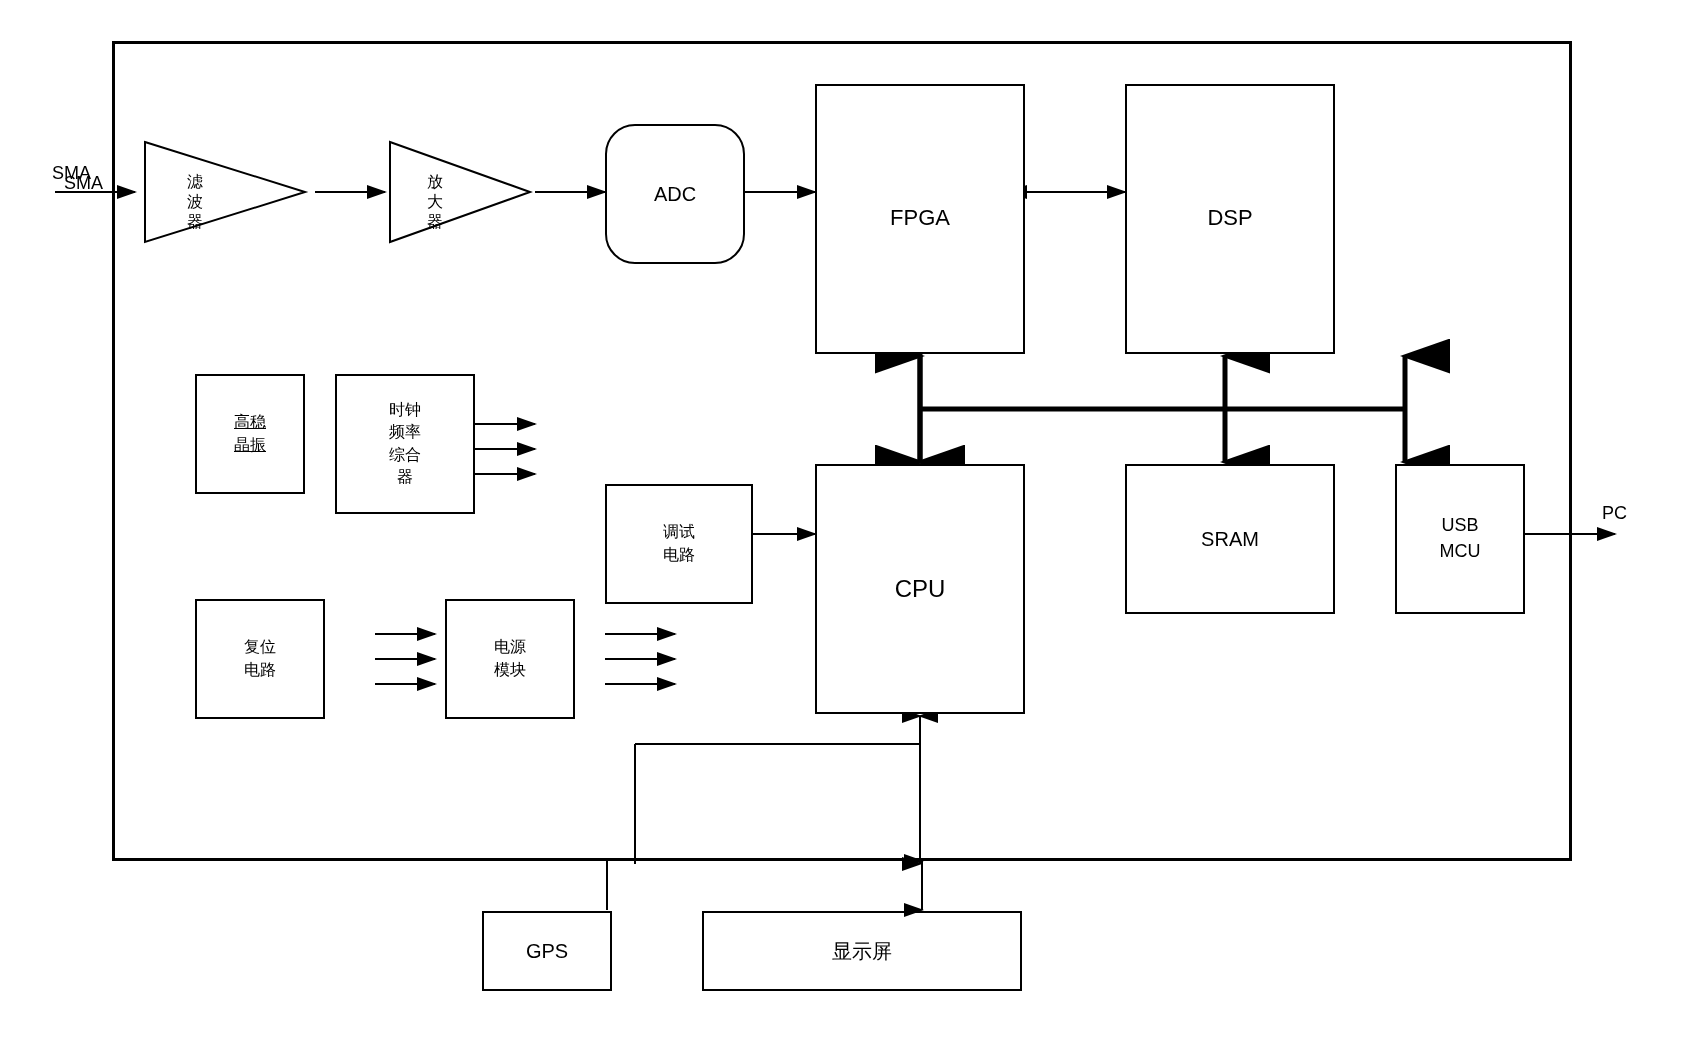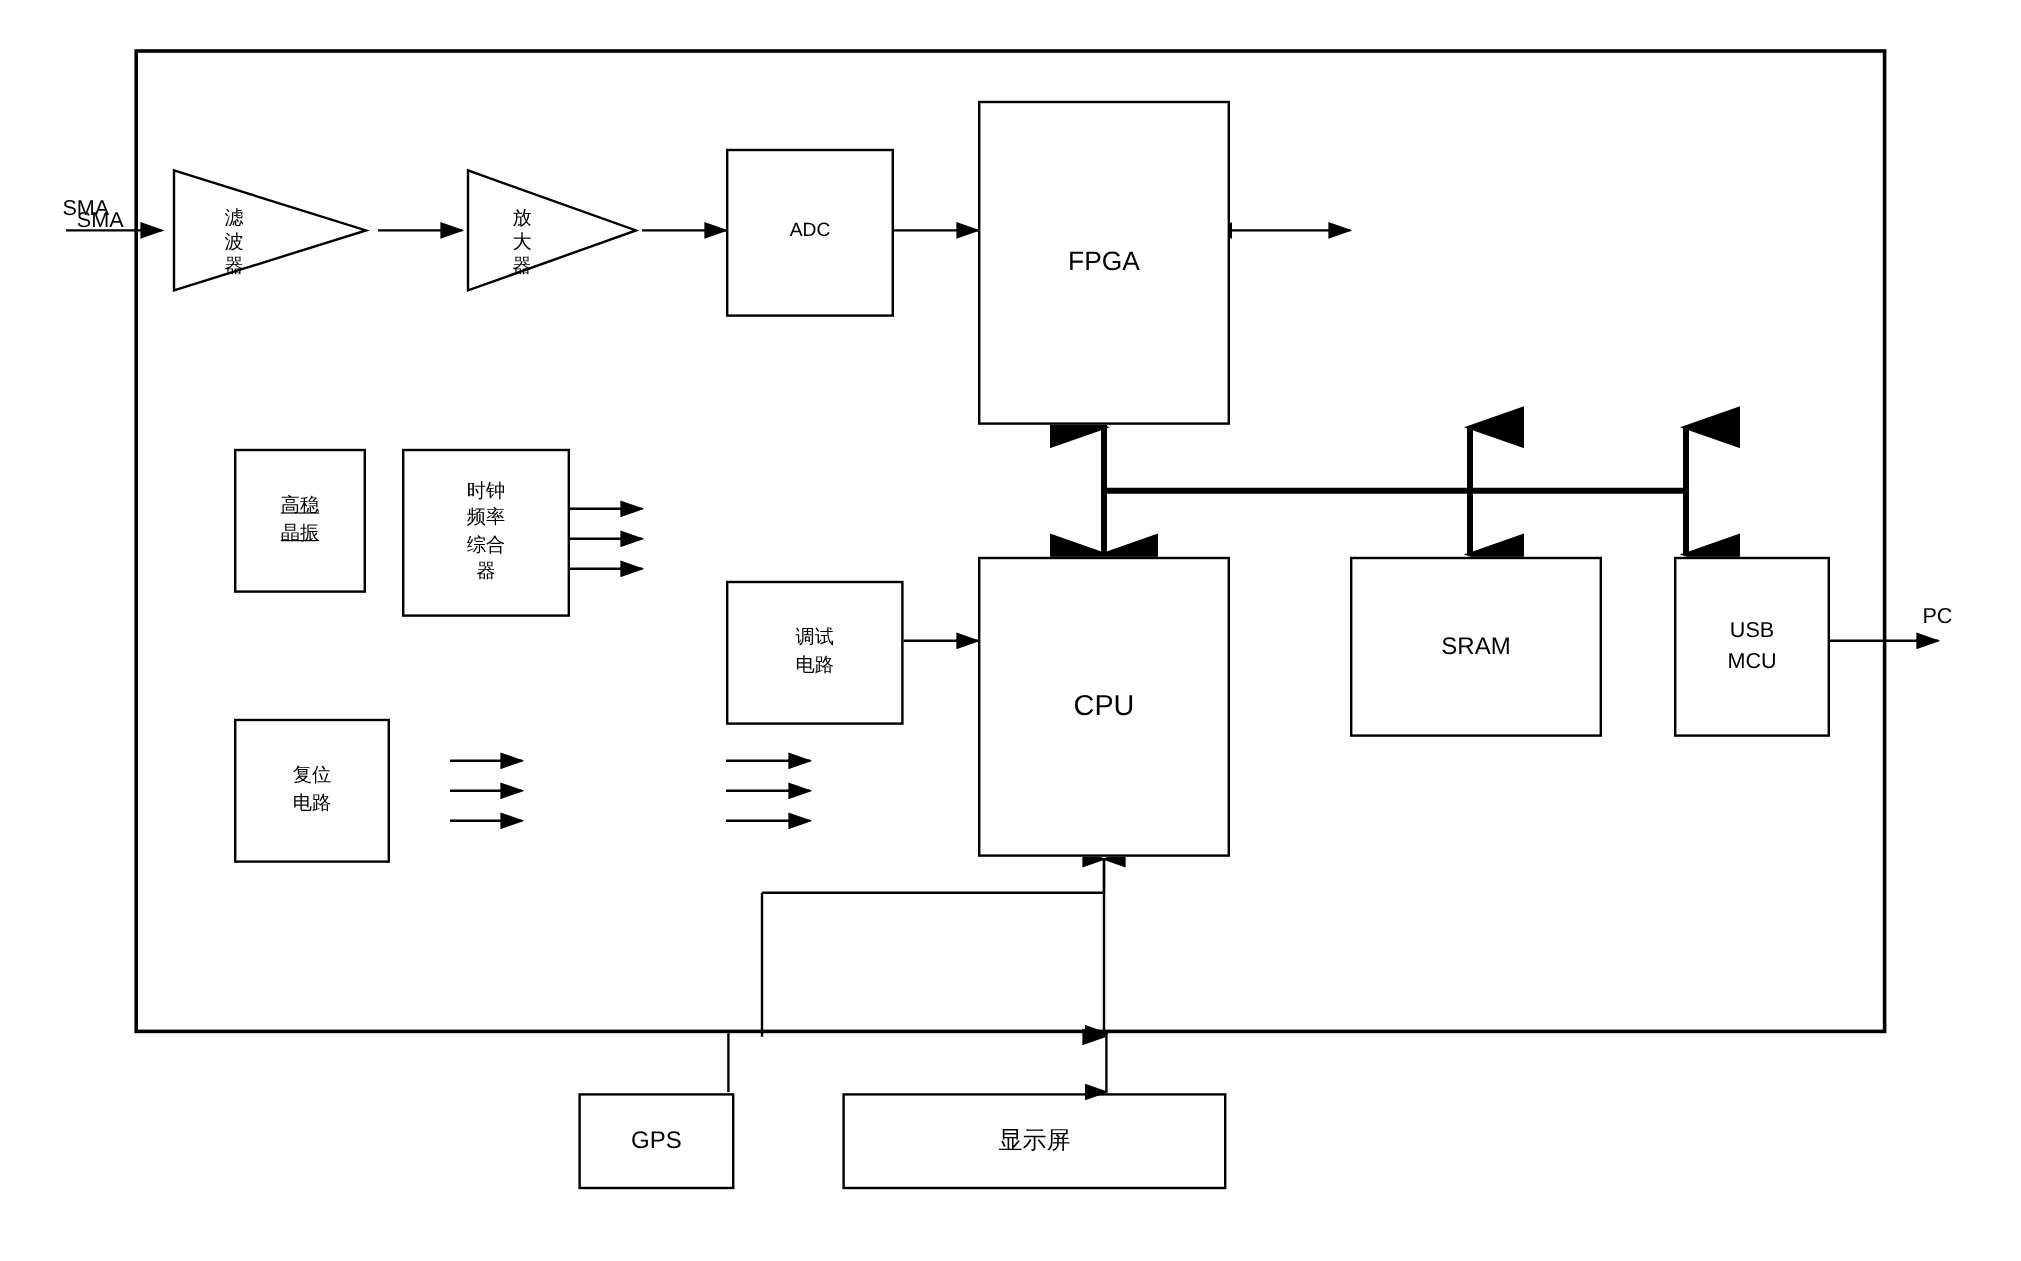--- a/index.html
+++ b/index.html
@@ -161,24 +161,25 @@
 
     <div class="triangle-block" style="position:absolute; top:88px; left:265px; width:160px; height:120px;">
       <svg viewBox="0 0 160 120" width="160" height="120">
         <polygon points="10,10 150,60 10,110" fill="none" stroke="#000" stroke-width="2"></polygon>
         <text x="55" y="55" text-anchor="middle" font-size="16" font-family="Arial">放</text>
         <text x="55" y="75" text-anchor="middle" font-size="16" font-family="Arial">大</text>
         <text x="55" y="95" text-anchor="middle" font-size="16" font-family="Arial">器</text>
       </svg>
     </div>
 
-    <div class="block" style="top:80px; left:490px; width:140px; height:140px; font-size:16px;">ADC</div>
+    <div class="block" style="top:80px; left:490px; width:140px; height:140px; font-size:20px;border-radius:30px;">ADC</div>
 
     <div class="block" style="top:40px; left:700px; width:210px; height:270px; font-size:22px;">FPGA</div>
 
+    <div class="block" style="top:40px; left:1010px; width:210px; height:270px; font-size:22px;">DSP</div>
 
     <div class="block" style="top:420px; left:1010px; width:210px; height:150px; font-size:20px;">SRAM</div>
 
     <div class="block" style="top:420px; left:700px; width:210px; height:250px; font-size:24px;">CPU</div>
 
     <div class="block" style="top:420px; left:1280px; width:130px; height:150px; font-size:18px; white-space:pre-line;">USB
 MCU</div>
 
     <div class="block" style="top:330px; left:80px; width:110px; height:120px; font-size:16px; white-space:pre-line;text-decoration:underline;">高稳
 晶振</div>
@@ -187,20 +188,22 @@
 频率
 综合
 器</div>
 
     <div class="block" style="top:440px; left:490px; width:148px; height:120px; font-size:16px; white-space:pre-line;">调试
 电路</div>
 
     <div class="block" style="top:555px; left:80px; width:130px; height:120px; font-size:16px; white-space:pre-line;">复位
 电路</div>
 
+    <div class="block" style="top:555px; left:330px; width:130px; height:120px; font-size:16px; white-space:pre-line;">电源
+模块</div>
 
   </div>
 
   <div style="position:absolute; top:122px; left:0px; font-size:18px; font-family:Arial;">SMA</div>
 
   <div style="position:absolute; top:462px; left:1550px; font-size:18px; font-family:Arial;">PC</div>
 
   <div class="block" style="position:absolute; top:870px; left:430px; width:130px; height:80px; font-size:20px;">GPS</div>
 
   <div class="block" style="position:absolute; top:870px; left:650px; width:320px; height:80px; font-size:20px;">显示屏</div>

